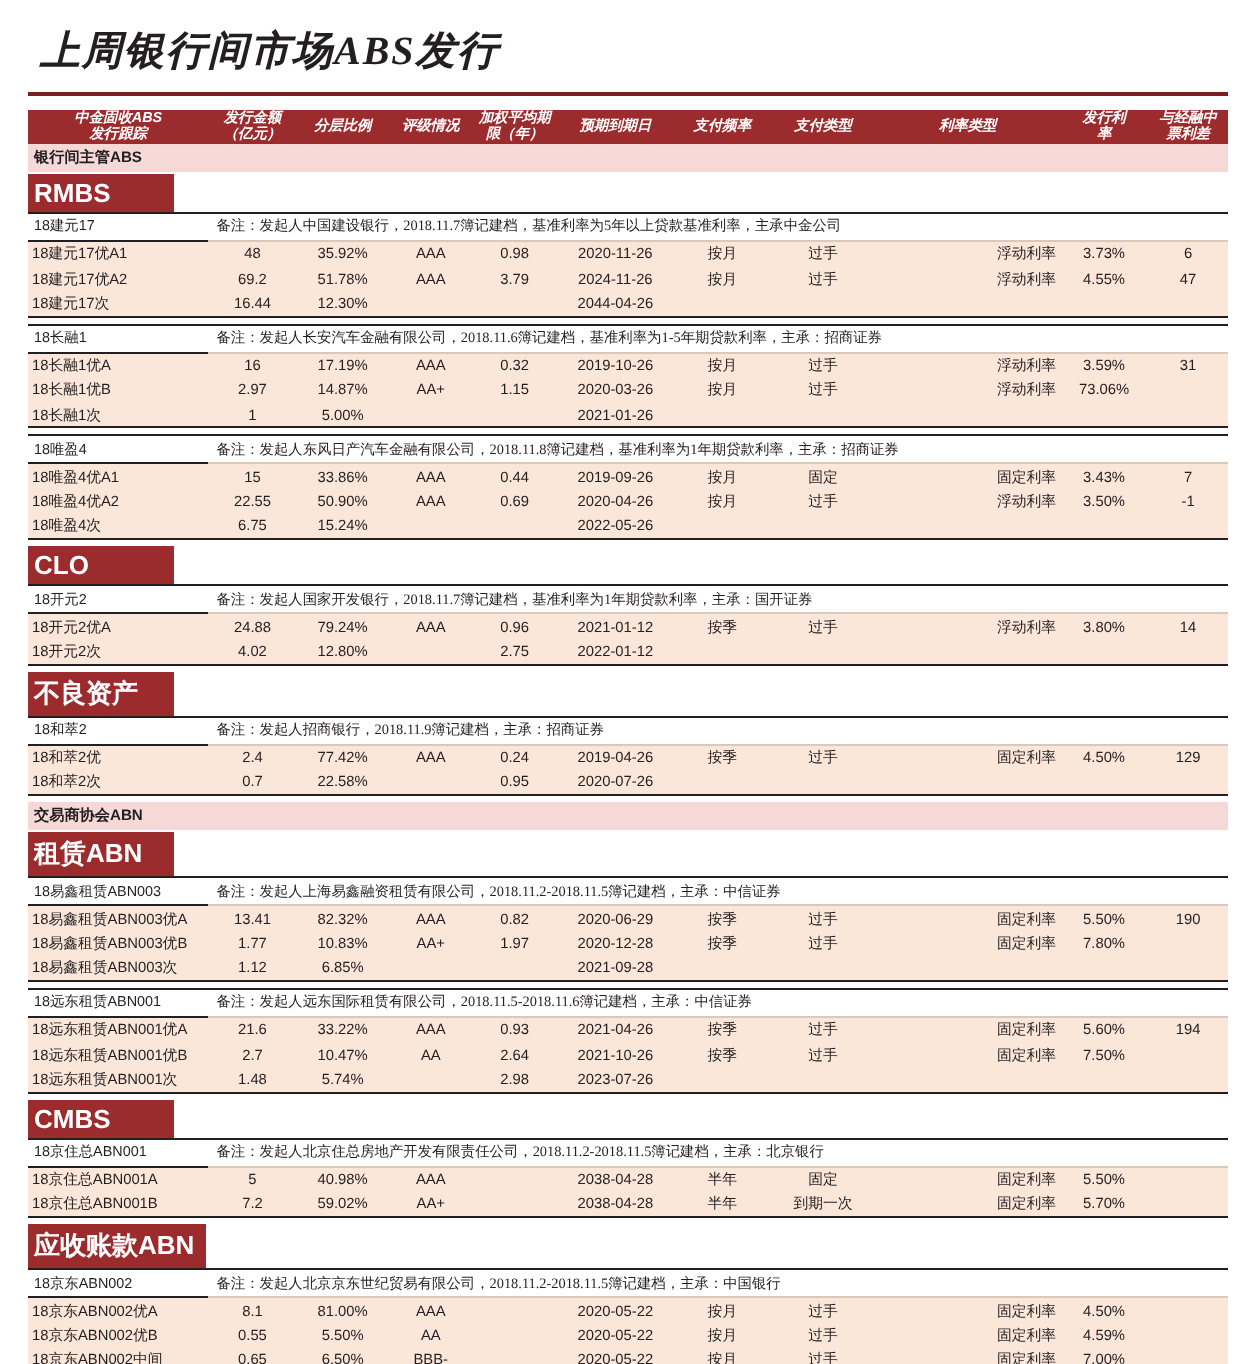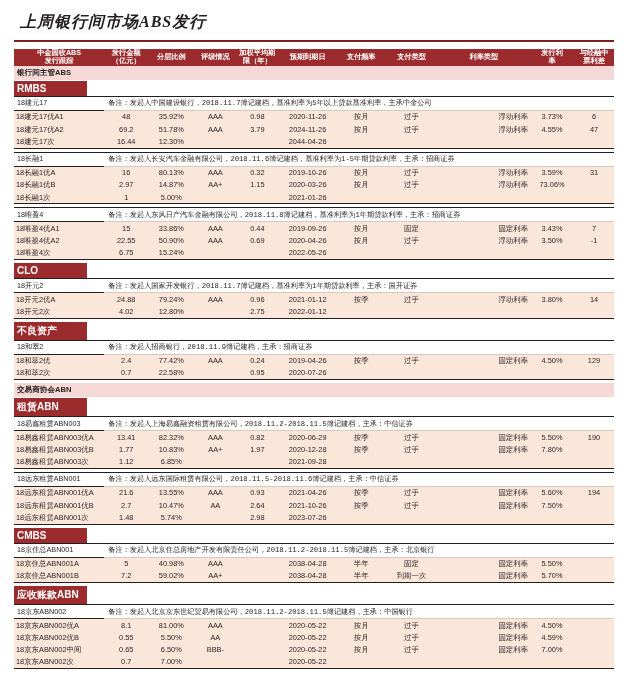--- a/index.html
+++ b/index.html
@@ -9,21 +9,21 @@
     font-family:"Liberation Sans","DejaVu Sans",sans-serif;
     -webkit-font-smoothing:none;
     overflow:hidden;
   }
   .page{position:relative;width:628px;height:682px;box-sizing:border-box;padding:0 14px;}
 
   
   .title{
     font-family:"Liberation Serif","DejaVu Serif",serif;
     font-style:italic;font-weight:bold;
-    font-size:16px;color:#231f20;
+    font-size:20px;color:#231f20;
     padding:12px 0 7px 6px;
     letter-spacing:1px;
   }
   .rule-top{height:2px;background:#7b1f20;margin:0 0 7px 0;}
 
   
   table.abs{
     width:600px;border-collapse:collapse;
     table-layout:fixed;
     font-size:7.4px;
@@ -33,56 +33,57 @@
 
   thead th{
     background:#9c2b2e;
     color:#ffffff;
     font-weight:bold;
     font-size:7.2px;
     text-align:center;
     line-height:1.18;
     padding:3px 1px;
     border:none;
+    font-style:italic;
   }
 
   
   tr.sect-light td{
     background:#f6d9d6;
     font-weight:bold;
     font-size:7.6px;
     color:#231f20;
     padding:2px 0 2px 3px;
     border-bottom:1px solid #ffffff;
   }
   tr.sect-dark td{padding:0;background:transparent;}
   tr.sect-dark .bar{
     background:#9c2b2e;color:#ffffff;
-    font-weight:bold;font-size:10px;
+    font-weight:bold;font-size:13px;
     padding:2px 6px 2px 3px;
     display:inline-block;
     min-width:64px;
   }
 
   
   tr.note td{
     background:#ffffff;
     border-top:1px solid #231f20;
     border-bottom:1px solid #d9c9bd;
     padding:1.5px 0 1.5px 3px;
     font-size:7.2px;
   }
   tr.note td.deal{
     font-weight:normal;
     border-bottom:1px solid #231f20;
     white-space:nowrap;
     overflow:hidden;
   }
   tr.note td.txt{
-    font-family:Liberation Mono, monospace;
+    font-family:Liberation Serif, serif;
     font-size:7.2px;
     white-space:nowrap;
     padding-left:4px;
     margin-top:35px;
   }
 
   
   tr.data td{
     background:#fbe6da;
     padding:1.5px 2px;
@@ -187,21 +188,21 @@
         <tr class="spacer">
           <td colspan="11"></td>
         </tr>
         <tr class="note">
           <td class="deal">18长融1</td>
           <td class="txt" colspan="10">备注：发起人长安汽车金融有限公司，2018.11.6簿记建档，基准利率为1-5年期贷款利率，主承：招商证券</td>
         </tr>
         <tr class="data">
           <td class="name">18长融1优A</td>
           <td class="c">16</td>
-          <td class="c">80.13%</td>
+          <td class="c">17.19%</td>
           <td class="c">AAA</td>
           <td class="c">0.32</td>
           <td class="c">2019-10-26</td>
           <td class="c">按月</td>
           <td class="c">过手</td>
           <td class="l">浮动利率</td>
           <td class="c">3.59%</td>
           <td class="num">31</td>
         </tr>
         <tr class="data">
@@ -403,21 +404,21 @@
         <tr class="spacer">
           <td colspan="11"></td>
         </tr>
         <tr class="note">
           <td class="deal">18远东租赁ABN001</td>
           <td class="txt" colspan="10">备注：发起人远东国际租赁有限公司，2018.11.5-2018.11.6簿记建档，主承：中信证券</td>
         </tr>
         <tr class="data">
           <td class="name">18远东租赁ABN001优A</td>
           <td class="c">21.6</td>
-          <td class="c">13.55%</td>
+          <td class="c">33.22%</td>
           <td class="c">AAA</td>
           <td class="c">0.93</td>
           <td class="c">2021-04-26</td>
           <td class="c">按季</td>
           <td class="c">过手</td>
           <td class="l">固定利率</td>
           <td class="c">5.60%</td>
           <td class="num">194</td>
         </tr>
         <tr class="data">

